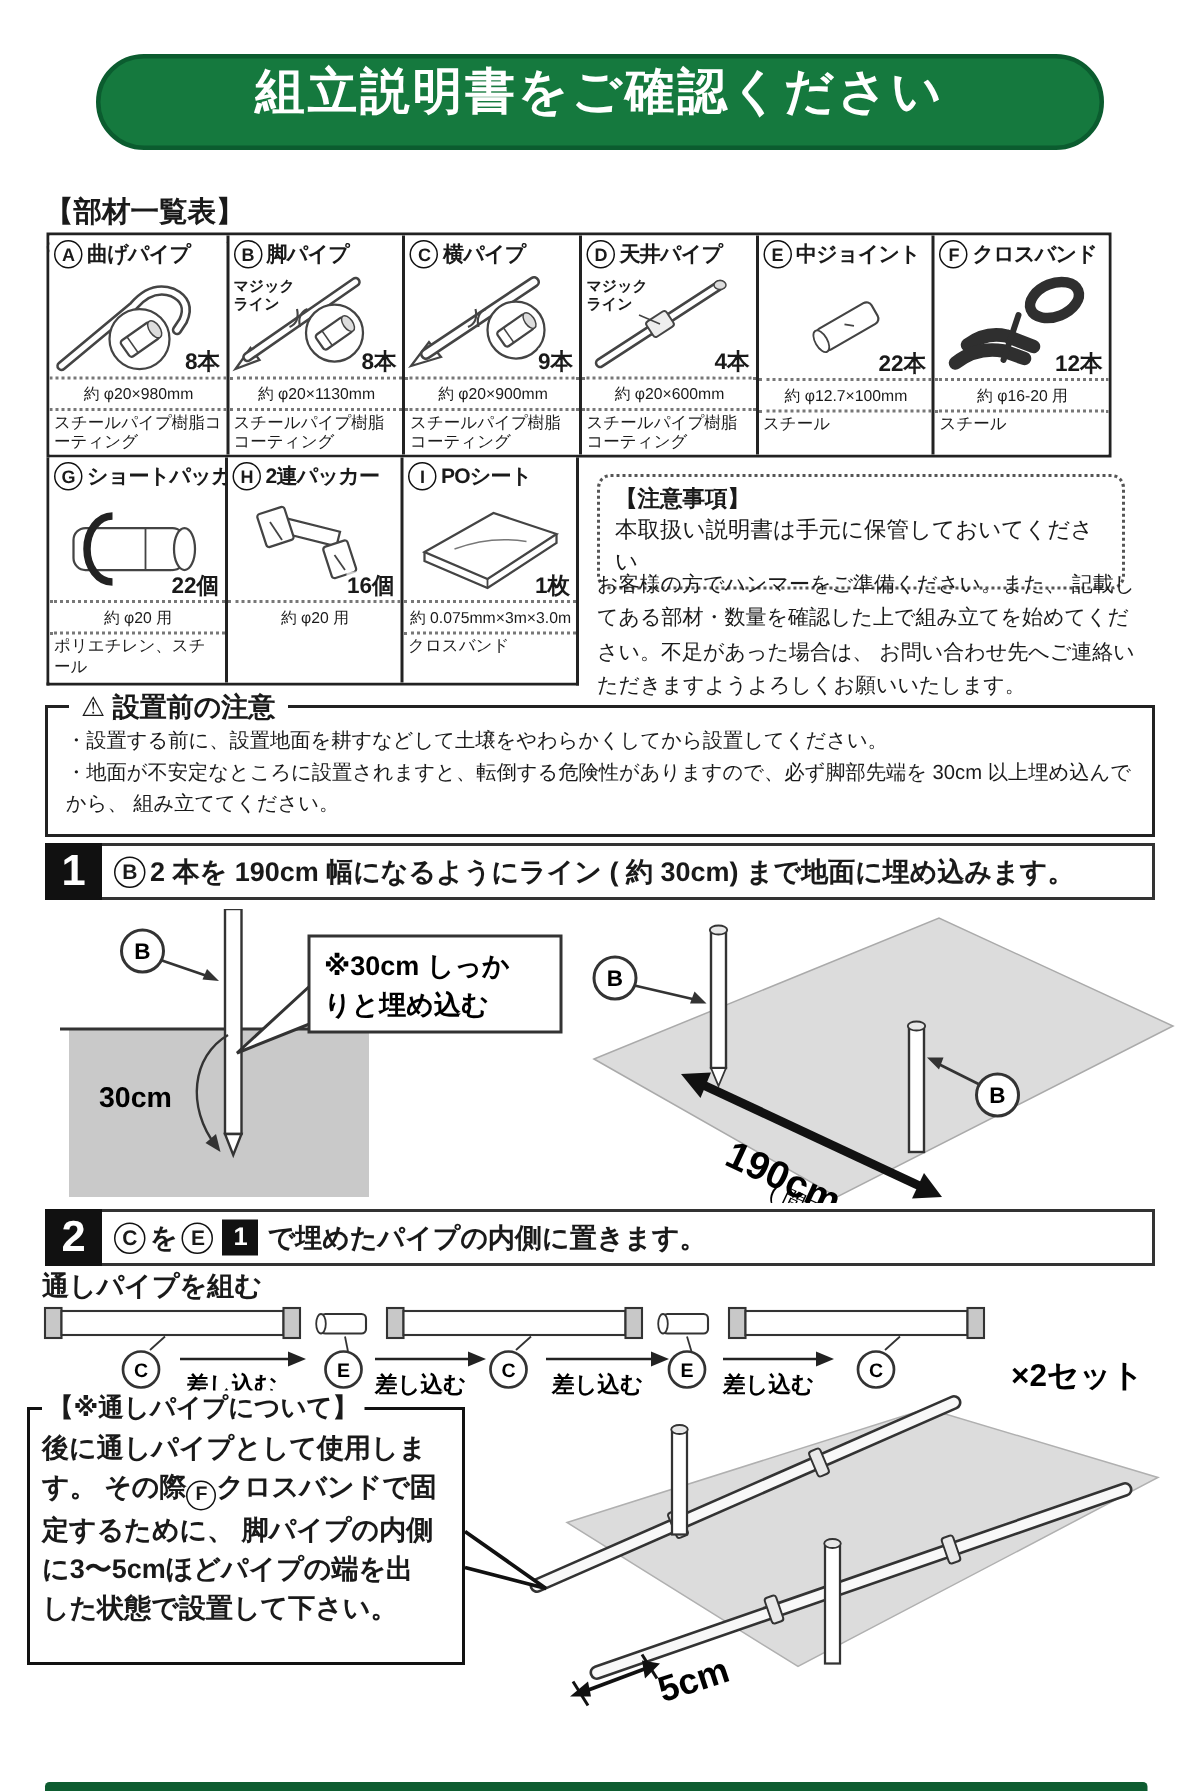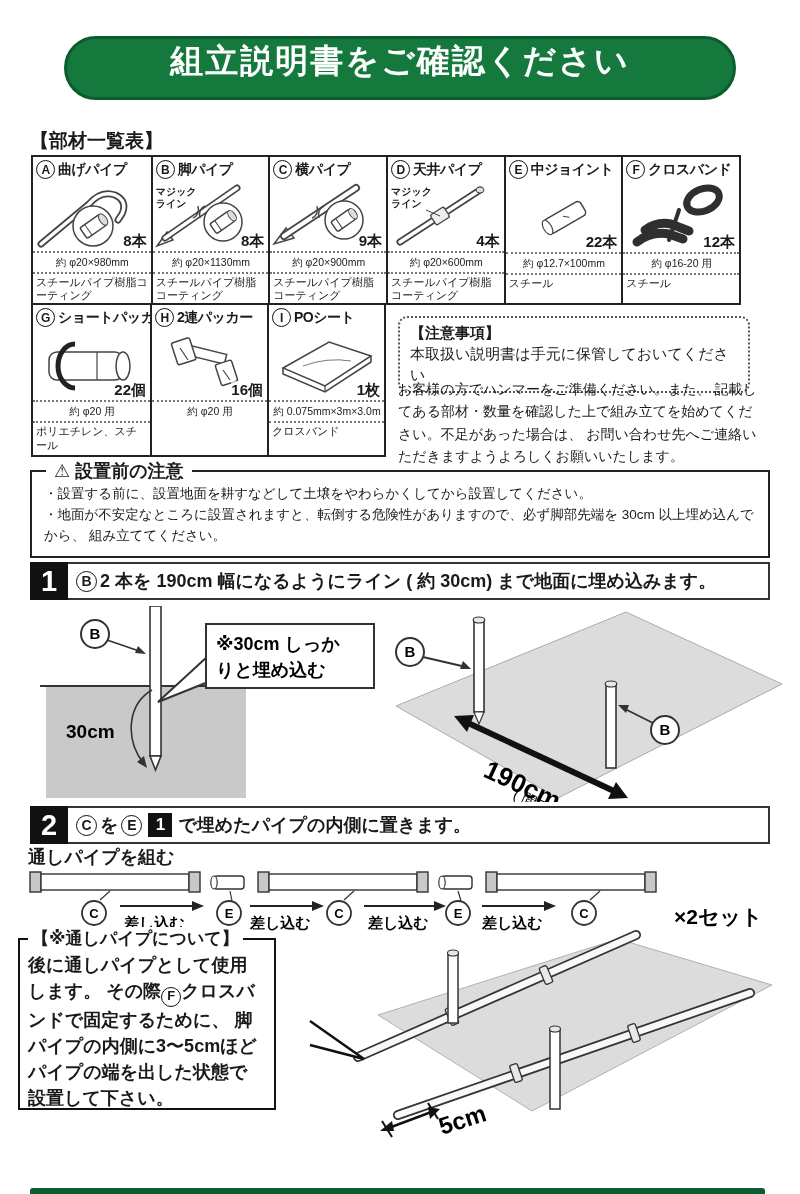--- a/index.html
+++ b/index.html
@@ -56,21 +56,21 @@
   .steptext .circ { width:21px; height:21px; min-width:21px; font-size:14px; }
   .inref { display:inline-flex; width:24px; height:24px; background:#111; color:#fff; font-size:17px;
     font-weight:bold; align-items:center; justify-content:center; margin:0 3px; }
 
   .subhead { position:absolute; left:28px; top:845px; font-size:18px; font-weight:bold; }
 
   .illus { position:absolute; }
   svg text { font-family:"Liberation Sans","DejaVu Sans",sans-serif; }
 
   
-  .pnote { position:absolute; left:18px; top:938px; width:258px; height:172px; border:2.5px solid #111; background:#fff; }
+  .pnote { position:absolute; left:18px; top:938px; width:292px; height:172px; border:2.5px solid #111; background:#fff; }
   .pnote-title { position:absolute; left:8px; top:-13px; background:#fff; padding:0 4px; font-size:17px; font-weight:bold; white-space:nowrap; }
   .pnote-body { padding:12px 16px 0 8px; font-size:18px; font-weight:600; line-height:1.45; }
   .pnote-body .circ { width:20px; height:20px; min-width:20px; font-size:13px; vertical-align:-3px; display:inline-flex; }
 
   .bottom-sliver { position:absolute; left:30px; top:1188px; width:735px; height:6px; background:#0d5c30; border-radius:3px 3px 0 0; }
 </style>
 </head>
 <body>
 
 <div class="page">

